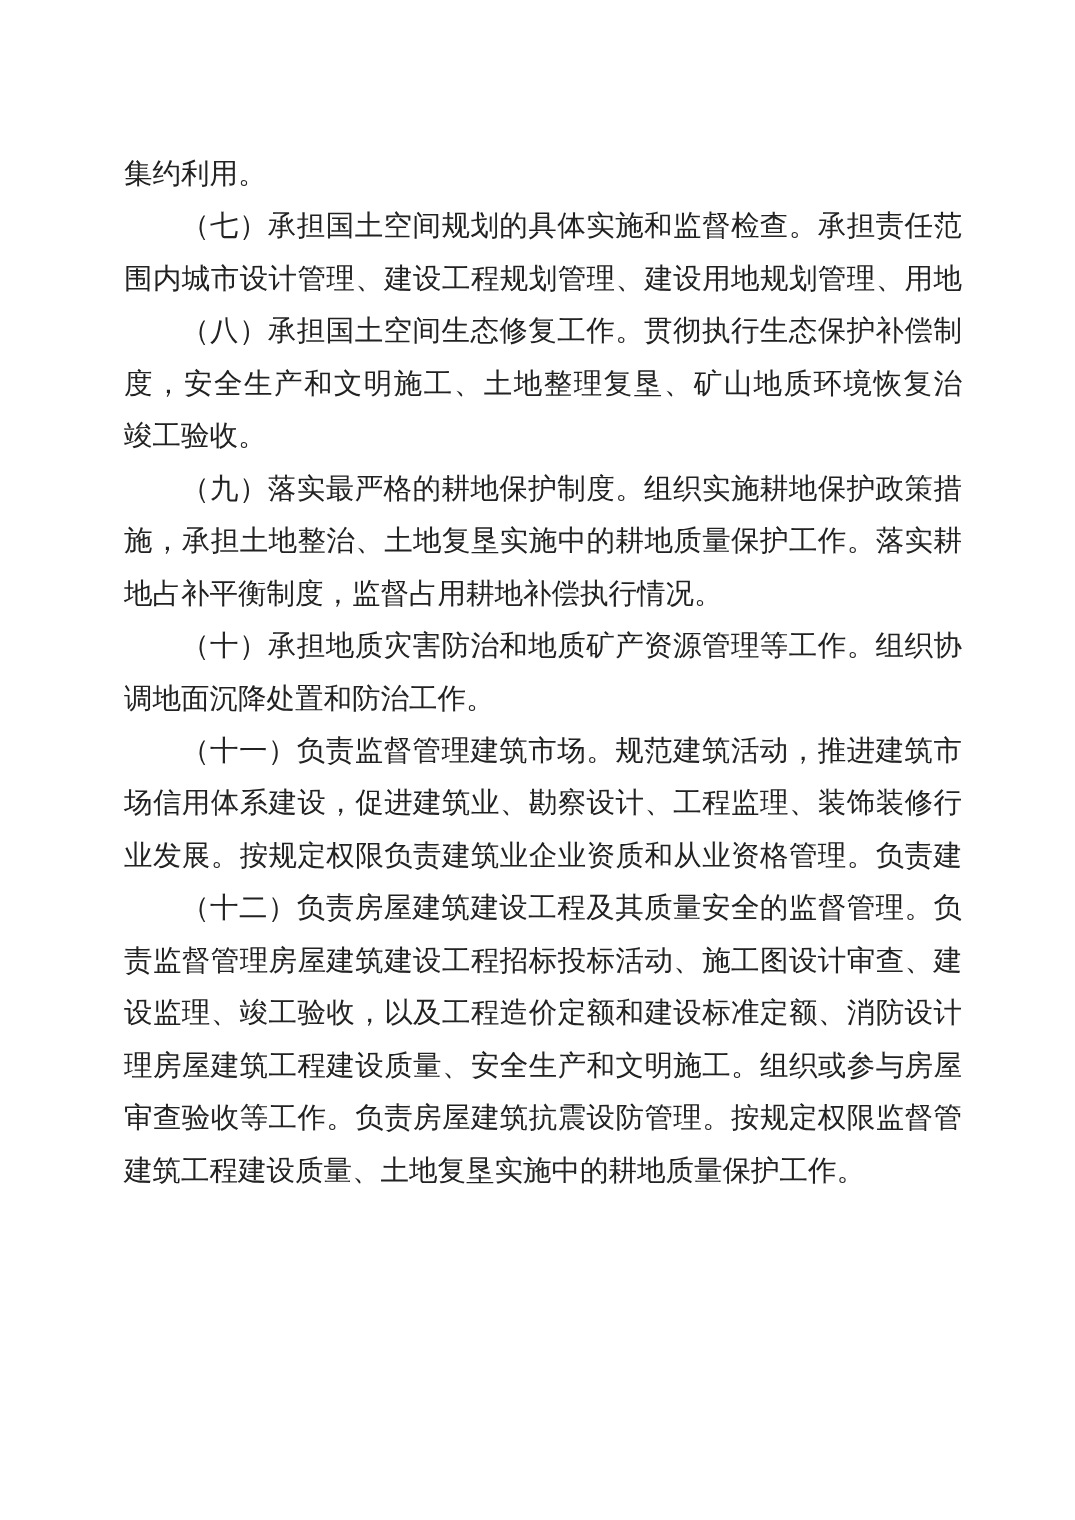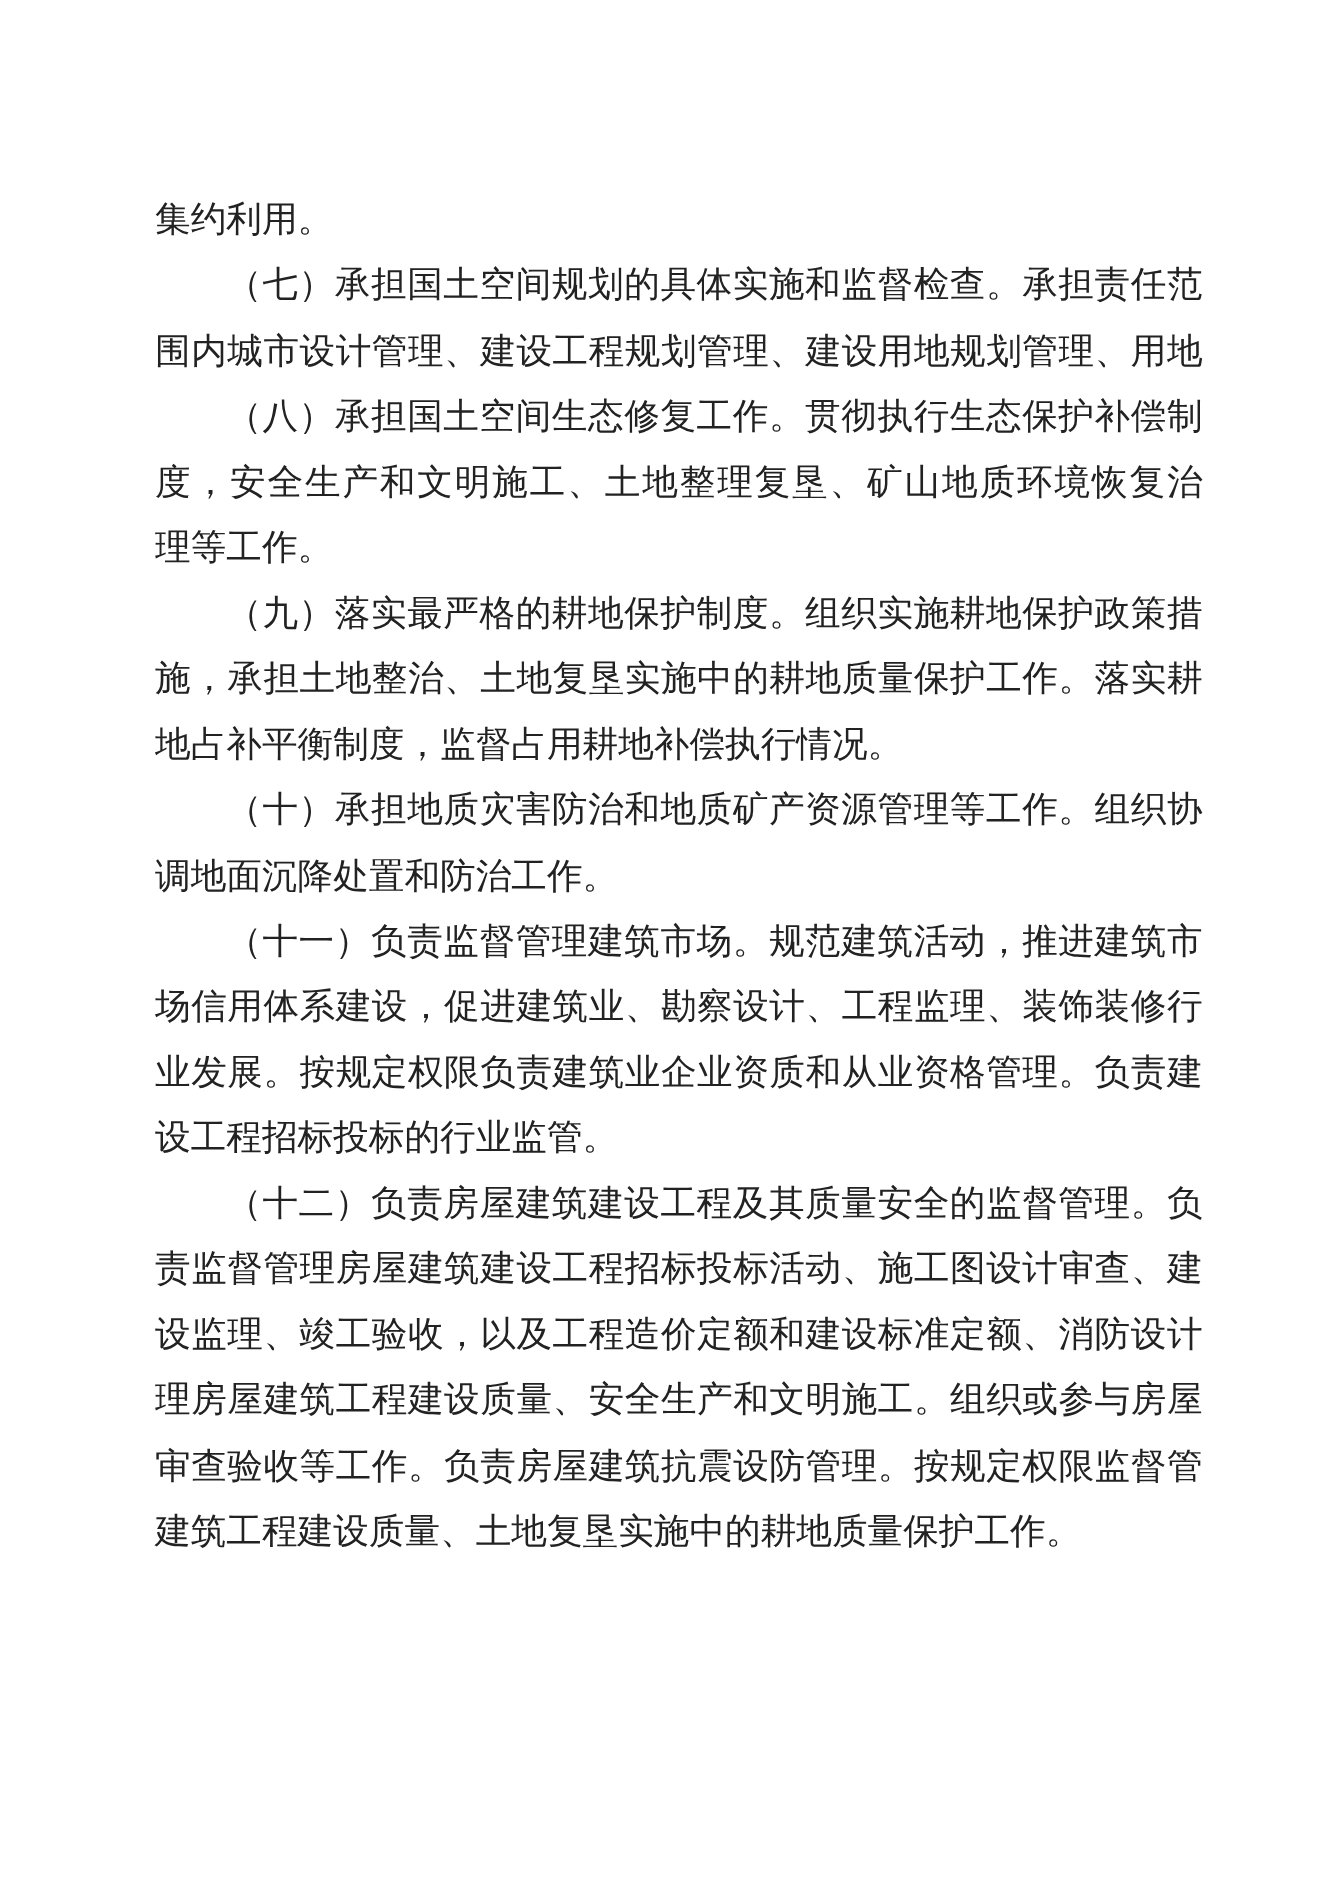--- a/index.html
+++ b/index.html
@@ -6,21 +6,21 @@
     margin: 0;
     padding: 0;
     background: #ffffff;
   }
   .page {
     position: relative;
     width: 1075px;
     height: 1520px;
     background: #ffffff;
     overflow: hidden;
-    font-family: Liberation Sans, sans-serif;
+    font-family: Liberation Mono, monospace;
     border-radius: 22px;
   }
   .text-block {
     position: absolute;
     left: 124px;
     top: 150px;
     width: 838px;
     font-size: 28.5px;
     line-height: 52.45px;
     color: #222222;
@@ -43,30 +43,29 @@
 </head>
 <body>
 
 <div class="page" style="background: rgb(255, 255, 255);">
   <div class="text-block" style="color: rgb(34, 34, 34);">
       <div class="line end">集约利用。</div>
       <div class="line indent">（七）承担国土空间规划的具体实施和监督检查。承担责任范</div>
       <div class="line">围内城市设计管理、建设工程规划管理、建设用地规划管理、用地</div>
       <div class="line indent">（八）承担国土空间生态修复工作。贯彻执行生态保护补偿制</div>
       <div class="line">度，安全生产和文明施工、土地整理复垦、矿山地质环境恢复治</div>
-      <div class="line end">理等工作。</div>
+      <div class="line end">竣工验收。</div>
       <div class="line indent">（九）落实最严格的耕地保护制度。组织实施耕地保护政策措</div>
       <div class="line">施，承担土地整治、土地复垦实施中的耕地质量保护工作。落实耕</div>
       <div class="line end">地占补平衡制度，监督占用耕地补偿执行情况。</div>
       <div class="line indent">（十）承担地质灾害防治和地质矿产资源管理等工作。组织协</div>
       <div class="line end">调地面沉降处置和防治工作。</div>
       <div class="line indent">（十一）负责监督管理建筑市场。规范建筑活动，推进建筑市</div>
       <div class="line">场信用体系建设，促进建筑业、勘察设计、工程监理、装饰装修行</div>
       <div class="line">业发展。按规定权限负责建筑业企业资质和从业资格管理。负责建</div>
-      <div class="line end">设工程招标投标的行业监管。</div>
       <div class="line indent">（十二）负责房屋建筑建设工程及其质量安全的监督管理。负</div>
       <div class="line">责监督管理房屋建筑建设工程招标投标活动、施工图设计审查、建</div>
       <div class="line">设监理、竣工验收，以及工程造价定额和建设标准定额、消防设计</div>
       <div class="line">理房屋建筑工程建设质量、安全生产和文明施工。组织或参与房屋</div>
       <div class="line">审查验收等工作。负责房屋建筑抗震设防管理。按规定权限监督管</div>
       <div class="line end">建筑工程建设质量、土地复垦实施中的耕地质量保护工作。</div>
     </div>
 </div>
 
 </body></html>

